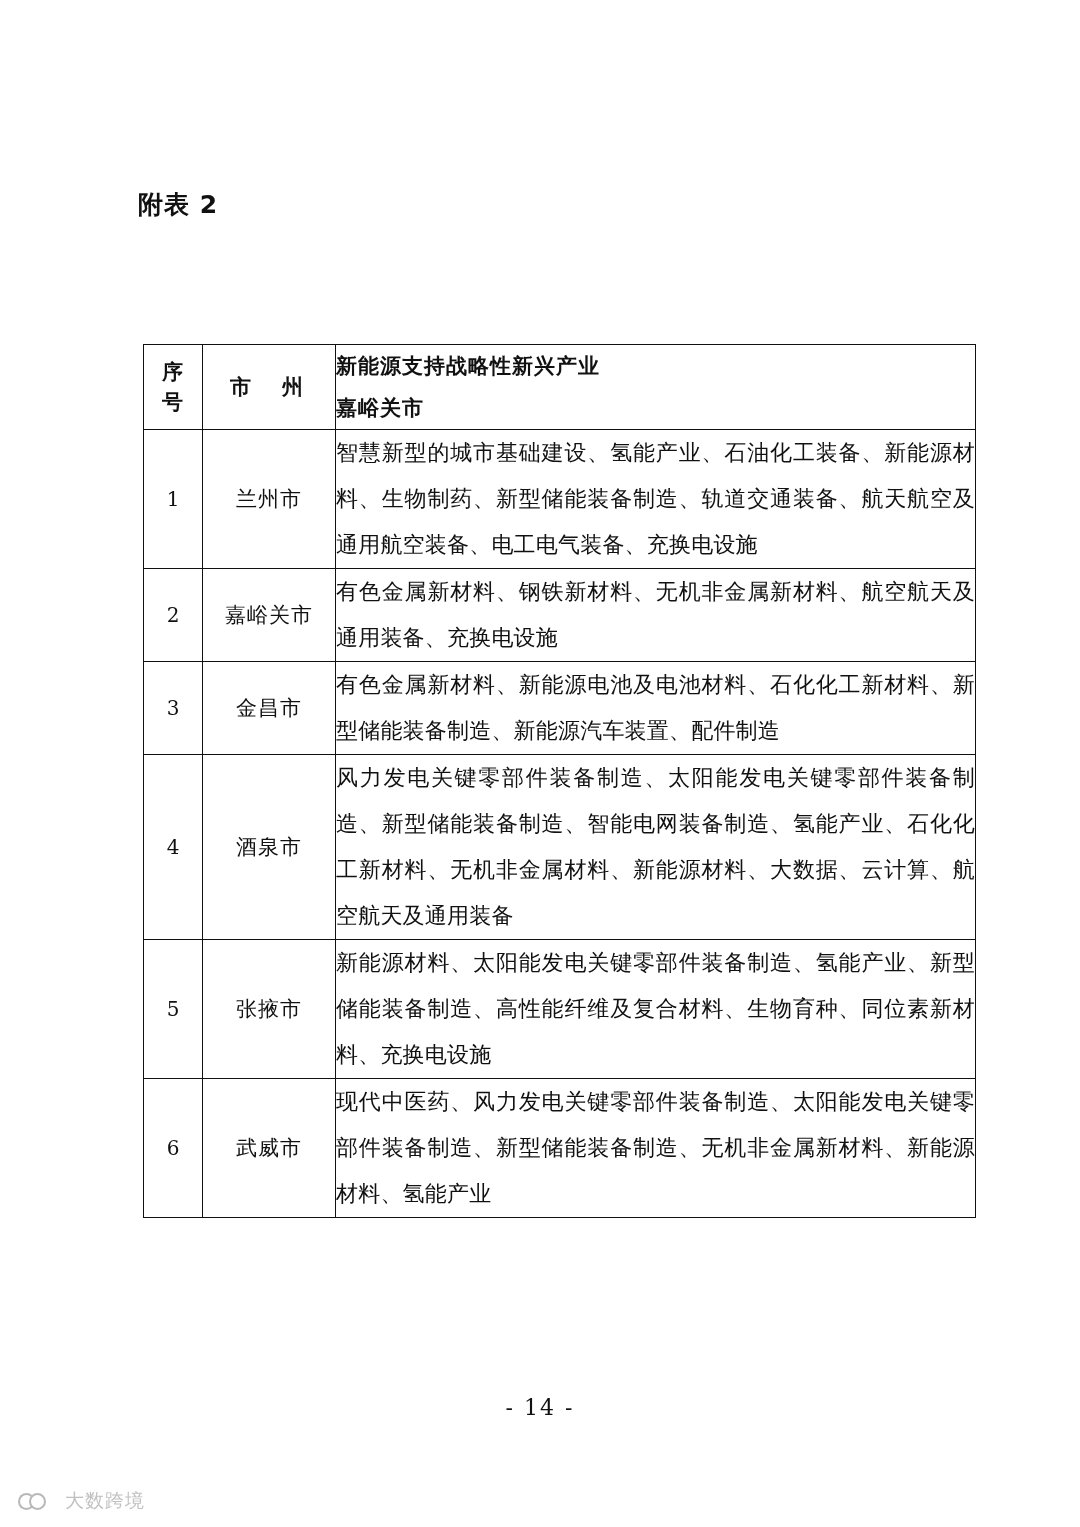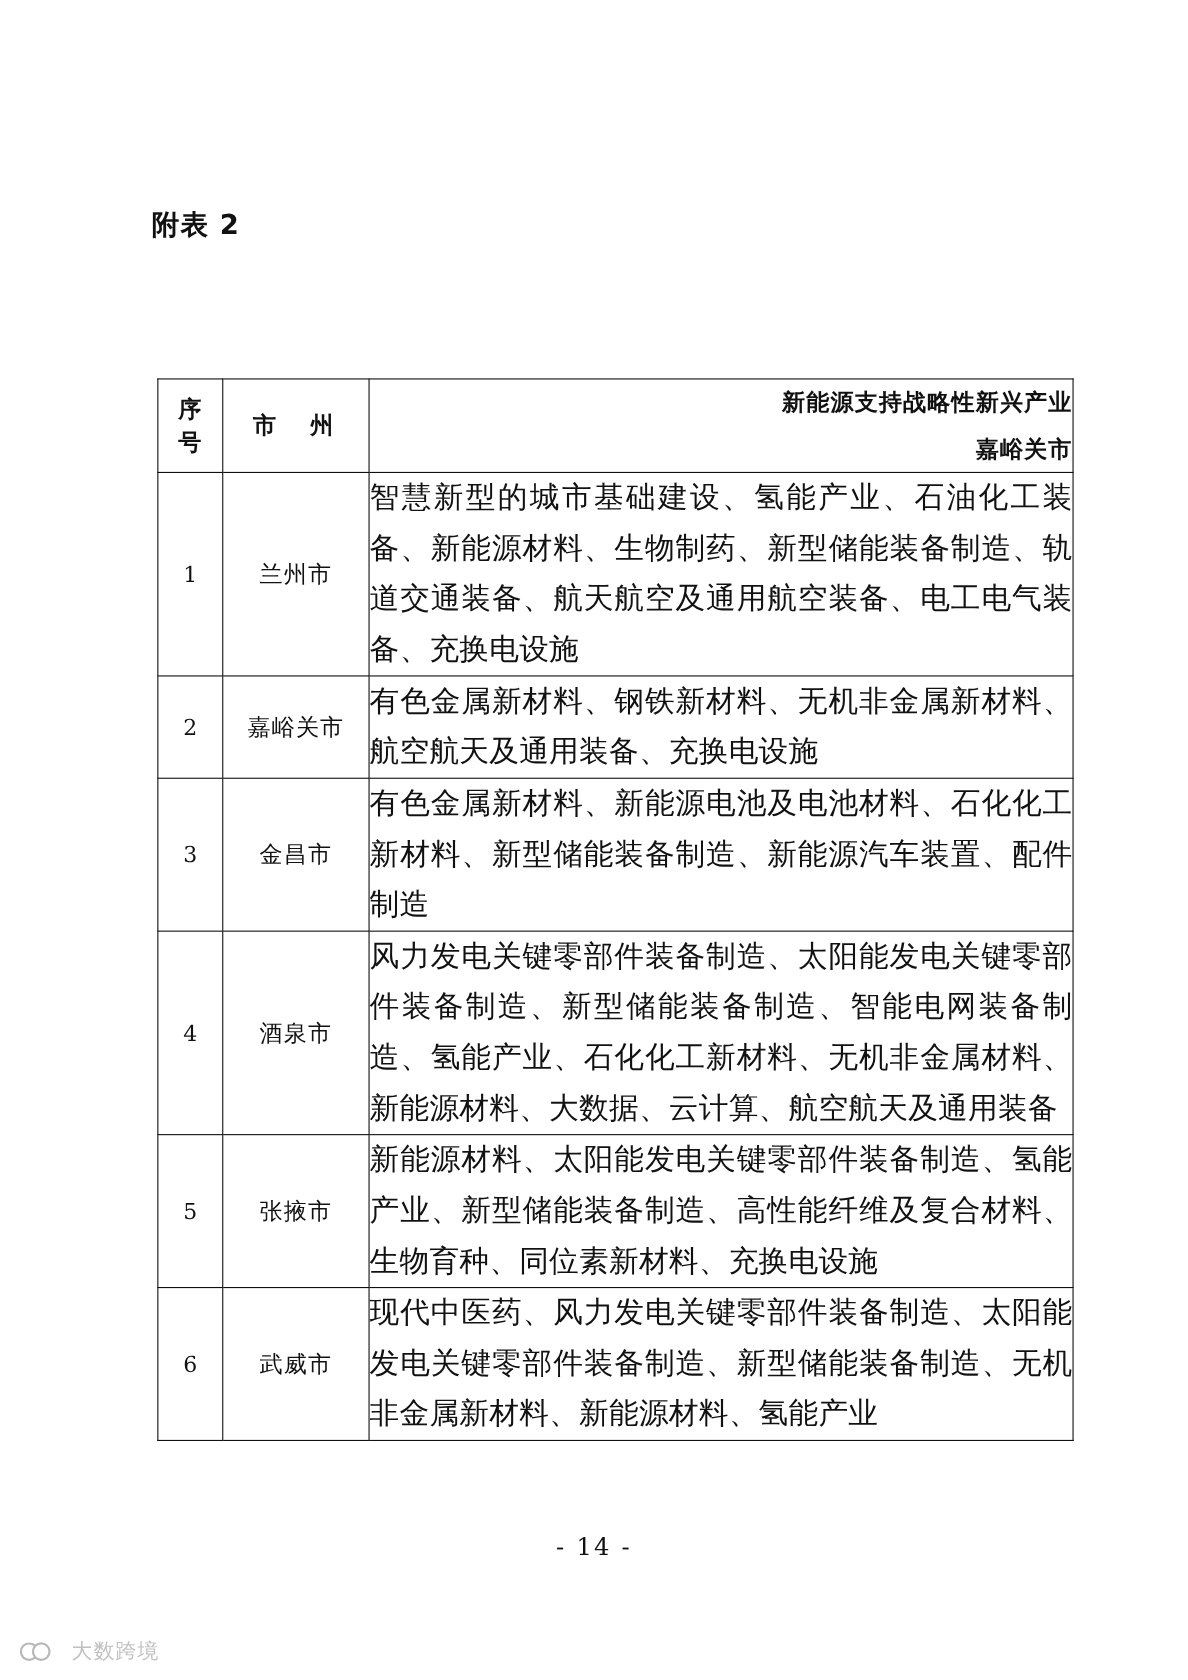--- a/index.html
+++ b/index.html
@@ -68,40 +68,40 @@
   }
   .hdr-city {
     text-align: center;
     font-size: 21px;
     font-weight: bold;
     letter-spacing: 5px;
     padding-left: 5px;
     margin-top: 21px;
   }
   .hdr-field {
-    text-align: right;
+    text-align: left;
     font-size: 21px;
     font-weight: bold;
     line-height: 42px;
     padding: 8px 10px;
     letter-spacing: 1px;
   }
   .cell-seq {
     text-align: center;
     font-size: 20px;
     font-family: "DejaVu Serif", "Liberation Serif", serif;
   }
   .cell-city {
     text-align: center;
     font-size: 21px;
     letter-spacing: 1px;
     font-family: Liberation Serif, serif;
   }
   .cell-field {
-    font-size: 27px;
+    font-size: 22px;
     line-height: 46px;
     padding: 9px 14px 9px 12px;
     text-align: justify;
     text-justify: inter-ideograph;
     letter-spacing: 0.2px;
   }
   .page-number {
     position: absolute;
     left: 0;
     top: 1395px;

